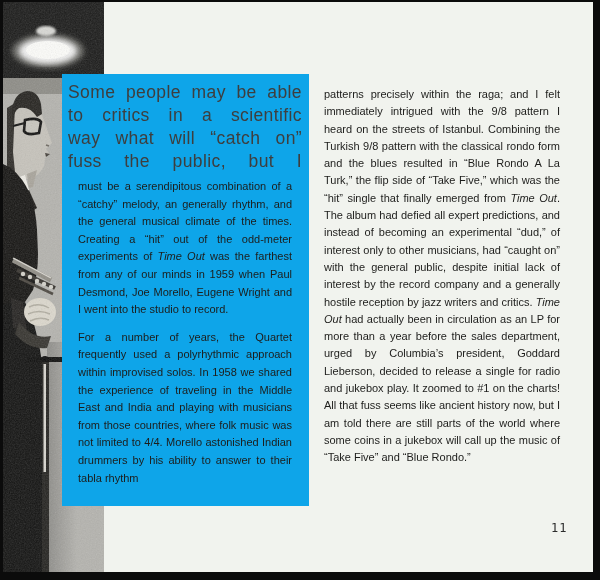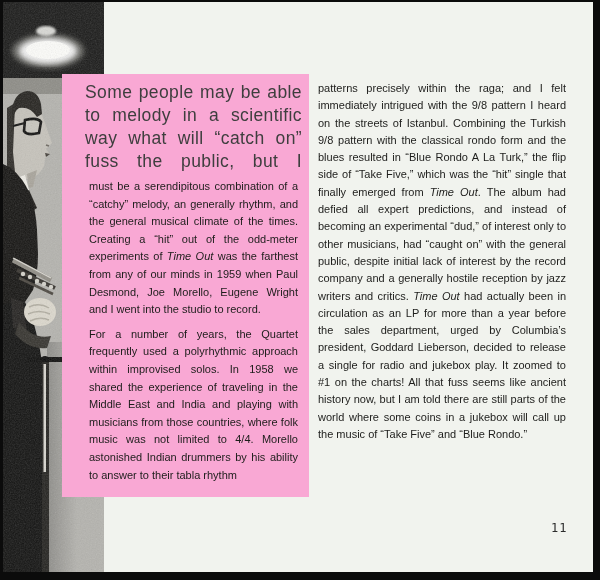--- a/index.html
+++ b/index.html
@@ -18,34 +18,34 @@
 
   
   .photo {
     position:absolute; left:3px; top:2px; width:101px; height:570px;
   }
   .photo svg { display:block; width:101px; height:570px; }
 
   
   .textbox {
     position:absolute; left:62px; top:74px; width:247px;
-    background:#f9a8d4;
-    padding:7px 7px 9px 23px;
+    background:#0ea5e9;
+    padding:7px 7px 9px 6px;
     box-sizing:border-box;
   }
   .quote {
     color:#3e3e3e;
     font-size:17.5px; line-height:23px; letter-spacing:.4px;
   }
   .qline {
     text-align:justify; text-align-last:justify;
     overflow:hidden; white-space:normal; height:23px;
   }
   .body {
-    margin:4px; color:#1d1d1b;
+    margin:10px; color:#1d1d1b;
     font-size:11px; line-height:17.6px;
     text-align:justify; hyphens:none;
   }
   .textbox .body.first { margin-top:5px; }
   .textbox .body.second { margin-top:7px; }
   .body i { font-style:italic; }
 
   
   .col-right {
     position:absolute; left:314px; top:76px; width:256px;
@@ -149,21 +149,21 @@
         </g>
       </g>
 
       <rect x="0" y="0" width="101" height="570" filter="url(#grain)"></rect>
     </svg>
   </div>
 
   <div class="textbox">
     <div class="quote">
       <div class="qline">Some people may be able</div>
-      <div class="qline">to melody in a scientific</div>
+      <div class="qline">to critics in a scientific</div>
       <div class="qline">way what will “catch on”</div>
       <div class="qline">fuss the public, but I</div>
     </div>
     <p class="body first"><span>must be a serendipitous combination of a “catchy” melody, an generally rhythm, and the general musical climate of the times. Creating a “hit” out of the odd-meter experiments of </span><i>Time Out</i><span> was the farthest from any of our minds in 1959 when Paul Desmond, Joe Morello, Eugene Wright and I went into the studio to record.</span></p>
     <p class="body second"><span>For a number of years, the Quartet frequently used a polyrhythmic approach within improvised solos. In 1958 we shared the experience of traveling in the Middle East and India and playing with musicians from those countries, where folk music was not limited to 4/4. Morello astonished Indian drummers by his ability to answer to their tabla rhythm</span></p>
   </div>
 
   <div class="col-right">
     <p class="body"><span>patterns precisely within the raga; and I felt immediately intrigued with the 9/8 pattern I heard on the streets of Istanbul. Combining the Turkish 9/8 pattern with the classical rondo form and the blues resulted in “Blue Rondo A La Turk,” the flip side of “Take Five,” which was the “hit” single that finally emerged from </span><i>Time Out</i><span>. The album had defied all expert predictions, and instead of becoming an experimental “dud,” of interest only to other musicians, had “caught on” with the general public, despite initial lack of interest by the record company and a generally hostile reception by jazz writers and critics. </span><i>Time Out</i><span> had actually been in circulation as an LP for more than a year before the sales department, urged by Columbia’s president, Goddard Lieberson, decided to release a single for radio and jukebox play. It zoomed to #1 on the charts! All that fuss seems like ancient history now, but I am told there are still parts of the world where some coins in a jukebox will call up the music of “Take Five” and “Blue Rondo.”</span></p>
   </div>

